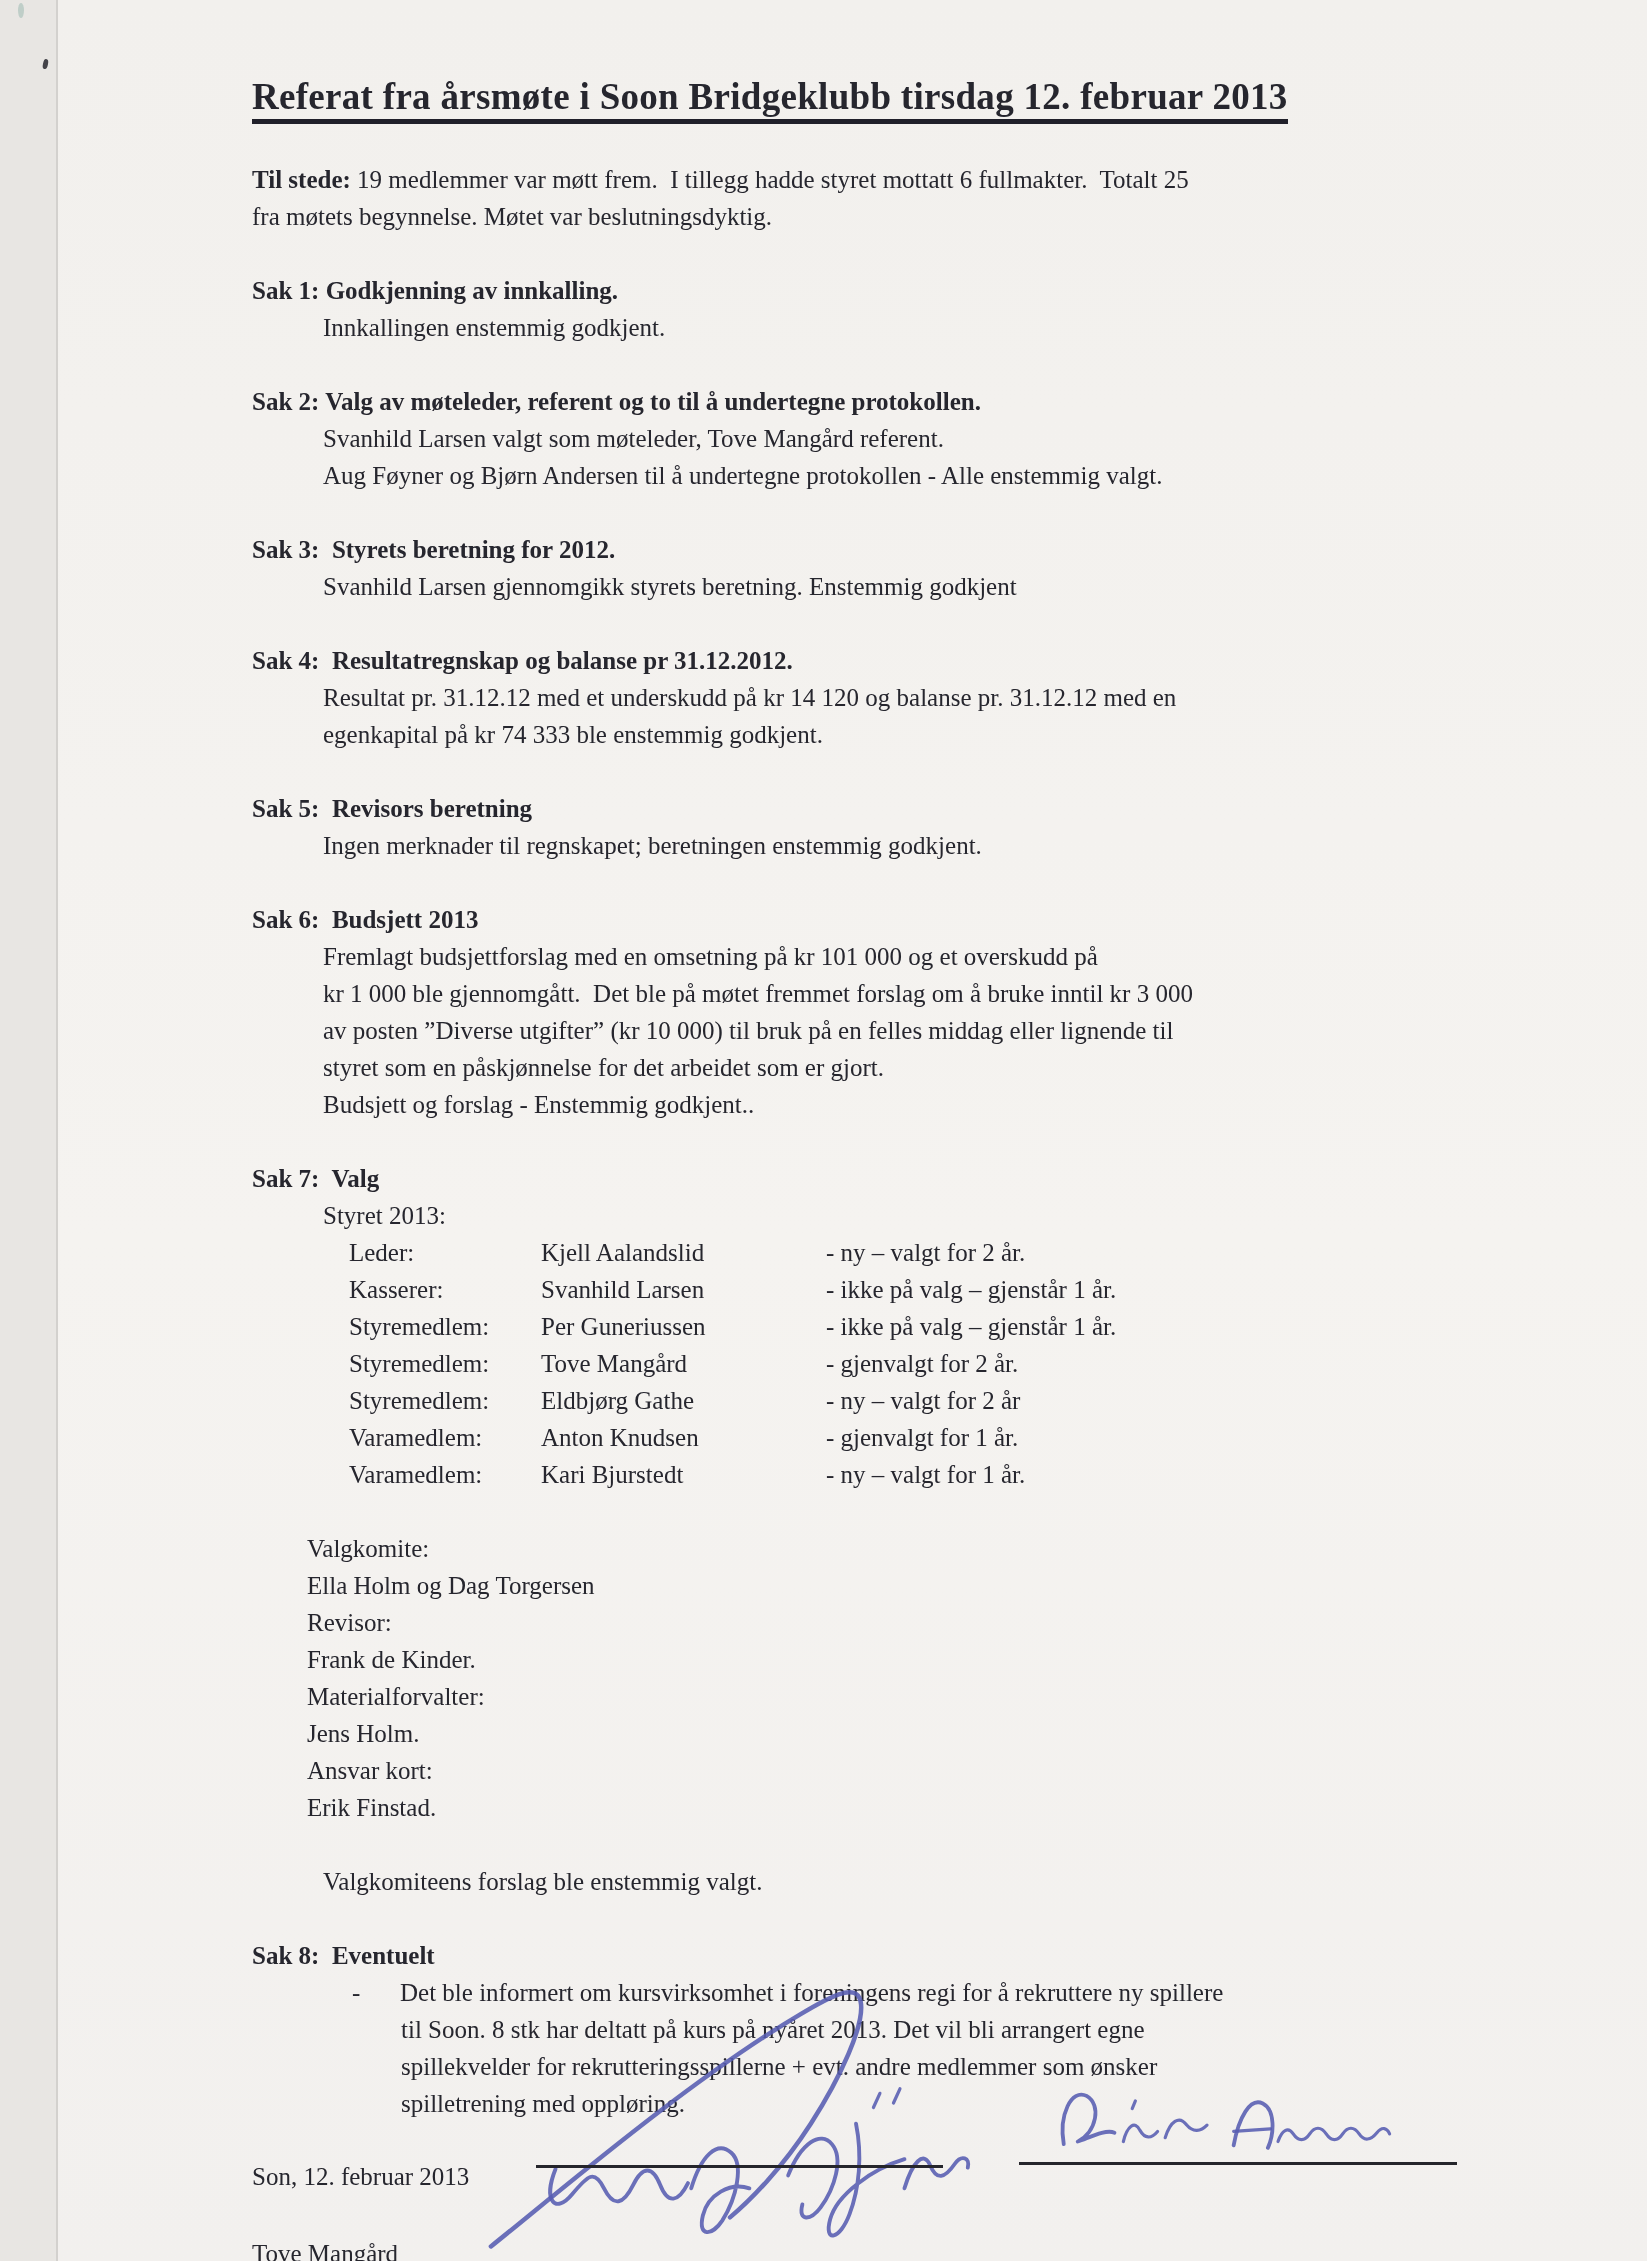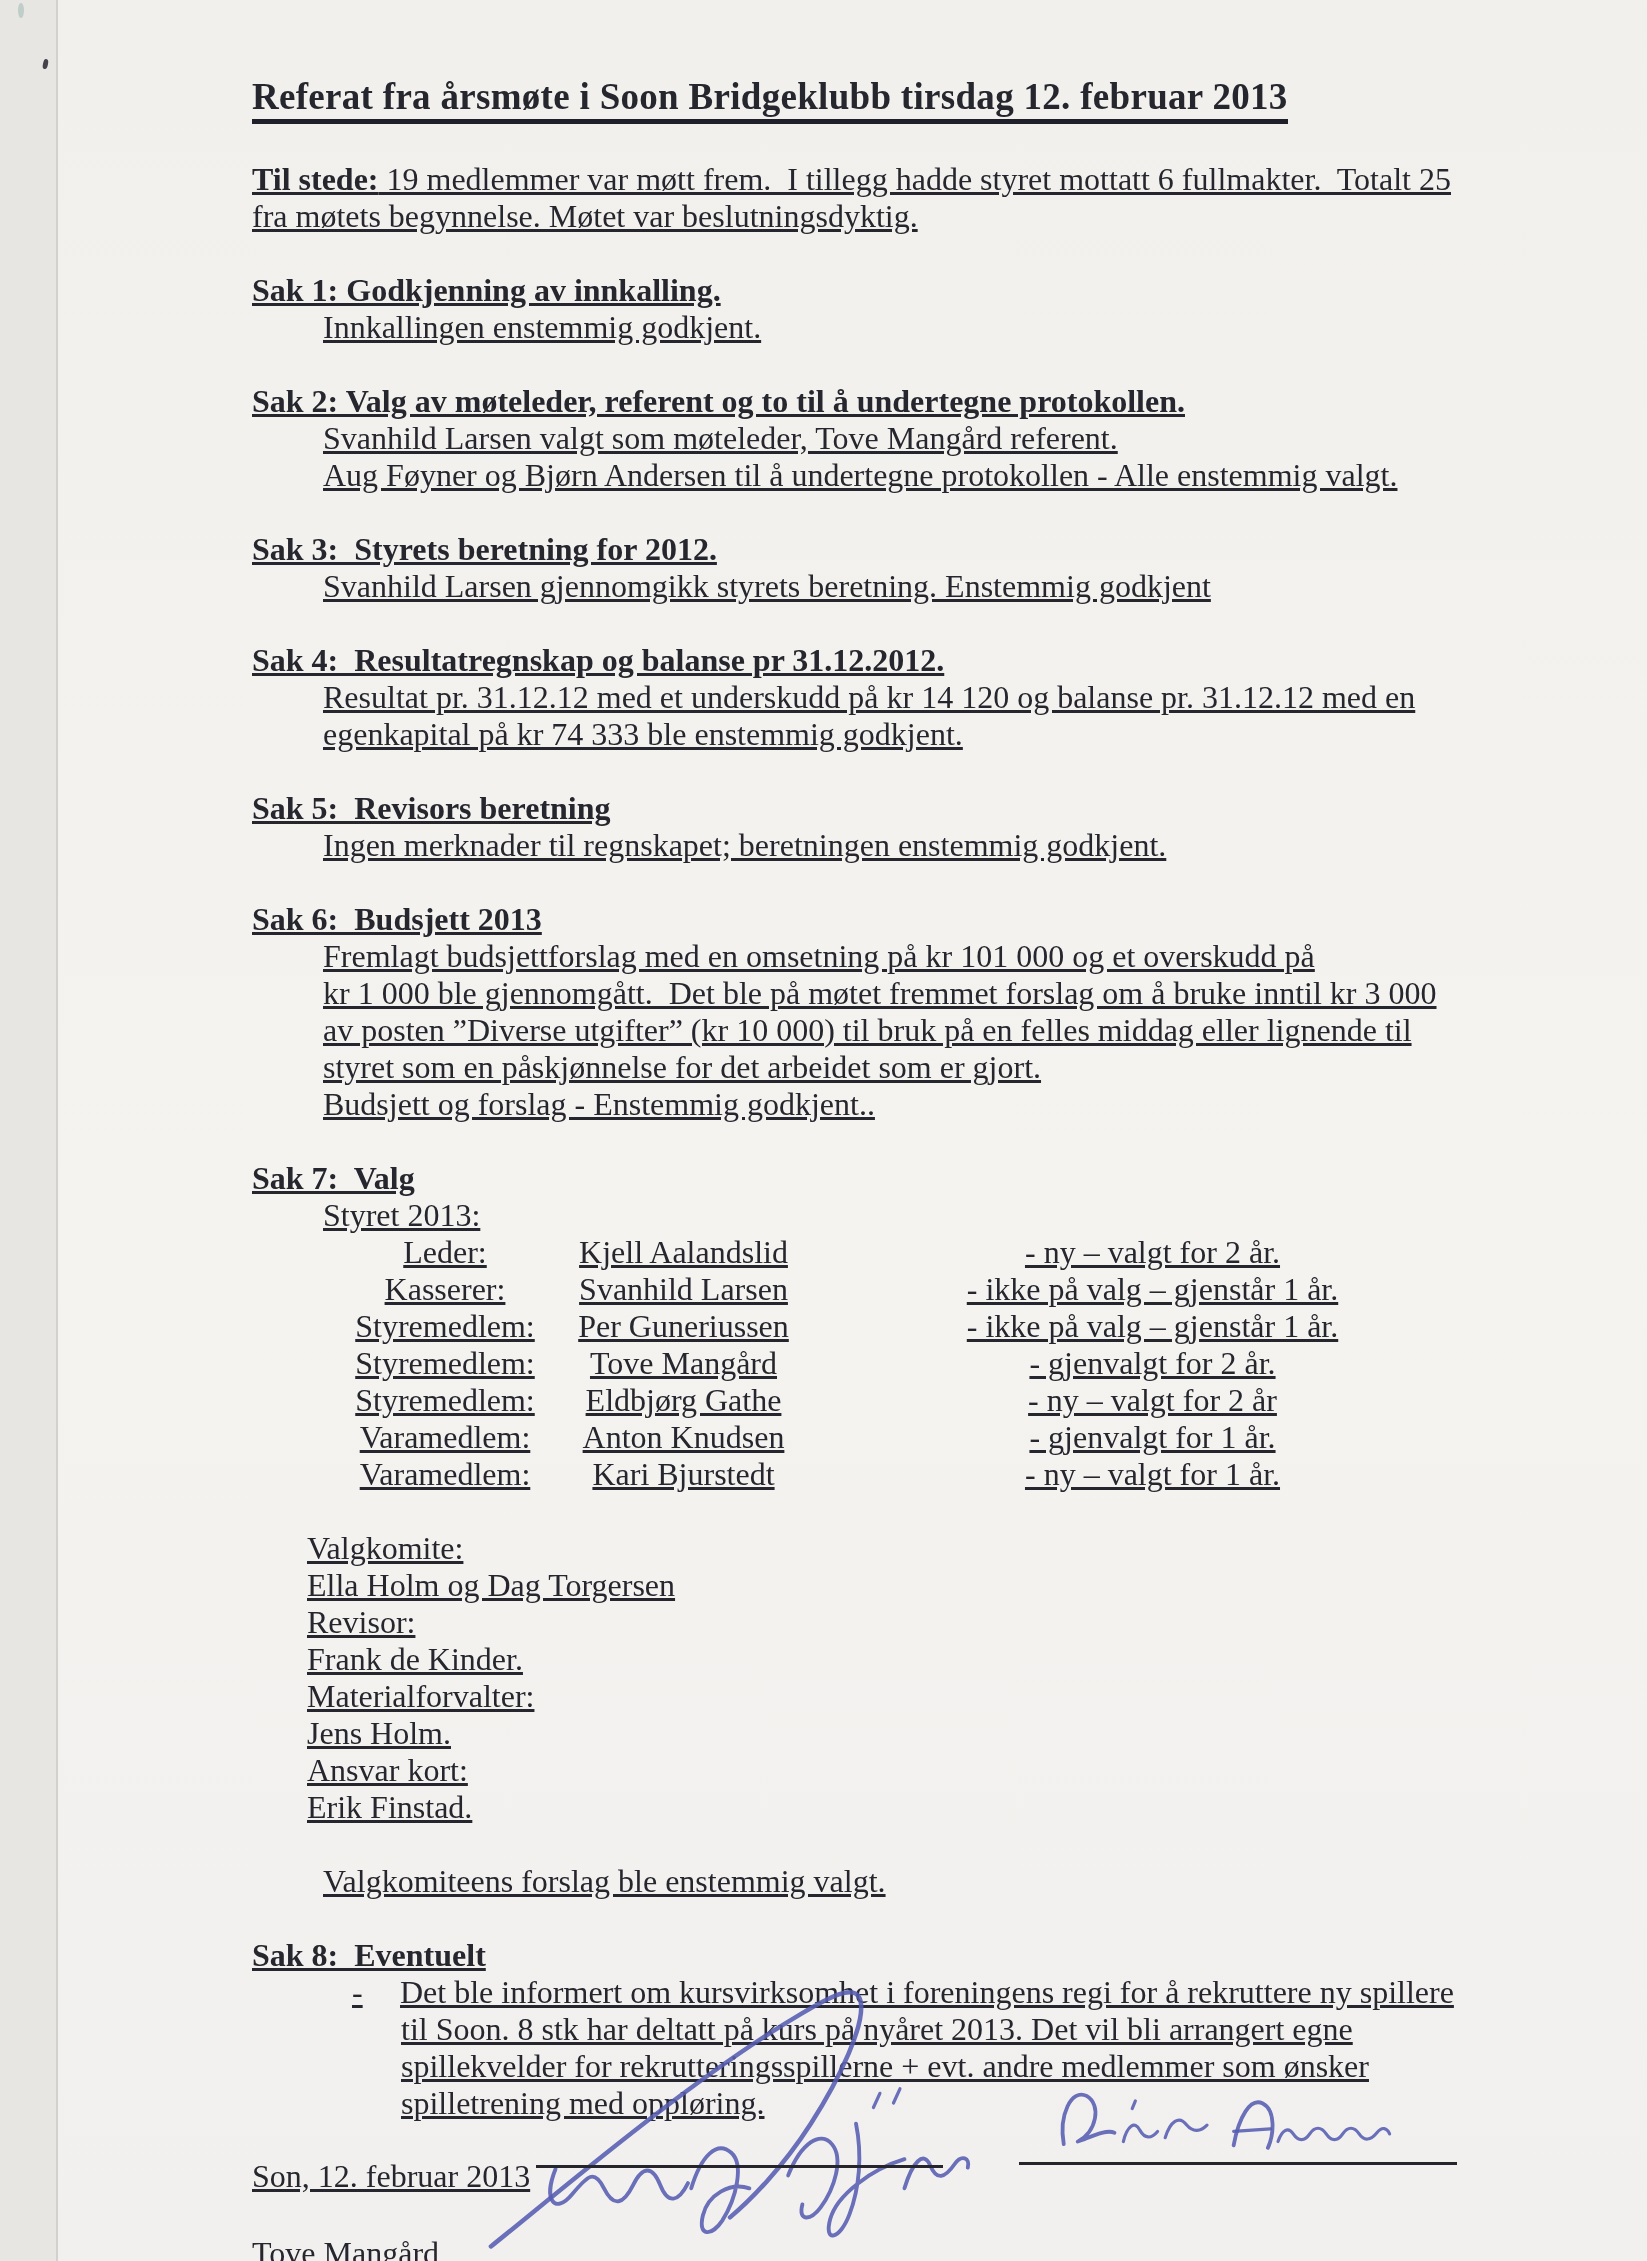--- a/index.html
+++ b/index.html
@@ -16,26 +16,26 @@
   .speck{position:absolute;border-radius:50%;}
   .speck1{left:43px;top:59px;width:4.5px;height:9.7px;background:#44444a;transform:rotate(12deg);}
   .speck2{left:18px;top:2.6px;width:5.8px;height:15.5px;background:#a9c2ba;opacity:.65;}
   .content{position:absolute;left:252px;top:76px;width:1227px;}
   .title{
     display:inline-block;margin:0;
     font-size:37px;font-weight:bold;line-height:1.15;
     padding-bottom:0;border-bottom:5.2px solid #20202a;
     letter-spacing:0.3px;
   }
-  .line{font-size:32px;line-height:37px;white-space:pre;text-decoration:underline;}
+  .line{font-size:25px;line-height:37px;white-space:pre;}
   .b{font-weight:bold;}
   .para{margin-top:37px;}
   .sak{margin-top:37px;}
   .indent{margin-left:71px;}
-  .board-row{display:flex;margin-left:97px;text-align:center;}
+  .board-row{display:flex;margin-left:97px;}
   .board-row .role{width:192px;}
   .board-row .name{width:285px;}
   .board-row .note{flex:1;}
   .committee-row{display:flex;margin-left:55px;flex-direction:column;}
   .committee-row .clabel{width:287px;}
   .gap{height:37px;}
   .bullet-row{display:flex;margin-left:100px;}
   .bullet-row .dash{width:48px;}
   .cont{margin-left:149px;}
   .footer{margin-top:36px;}

